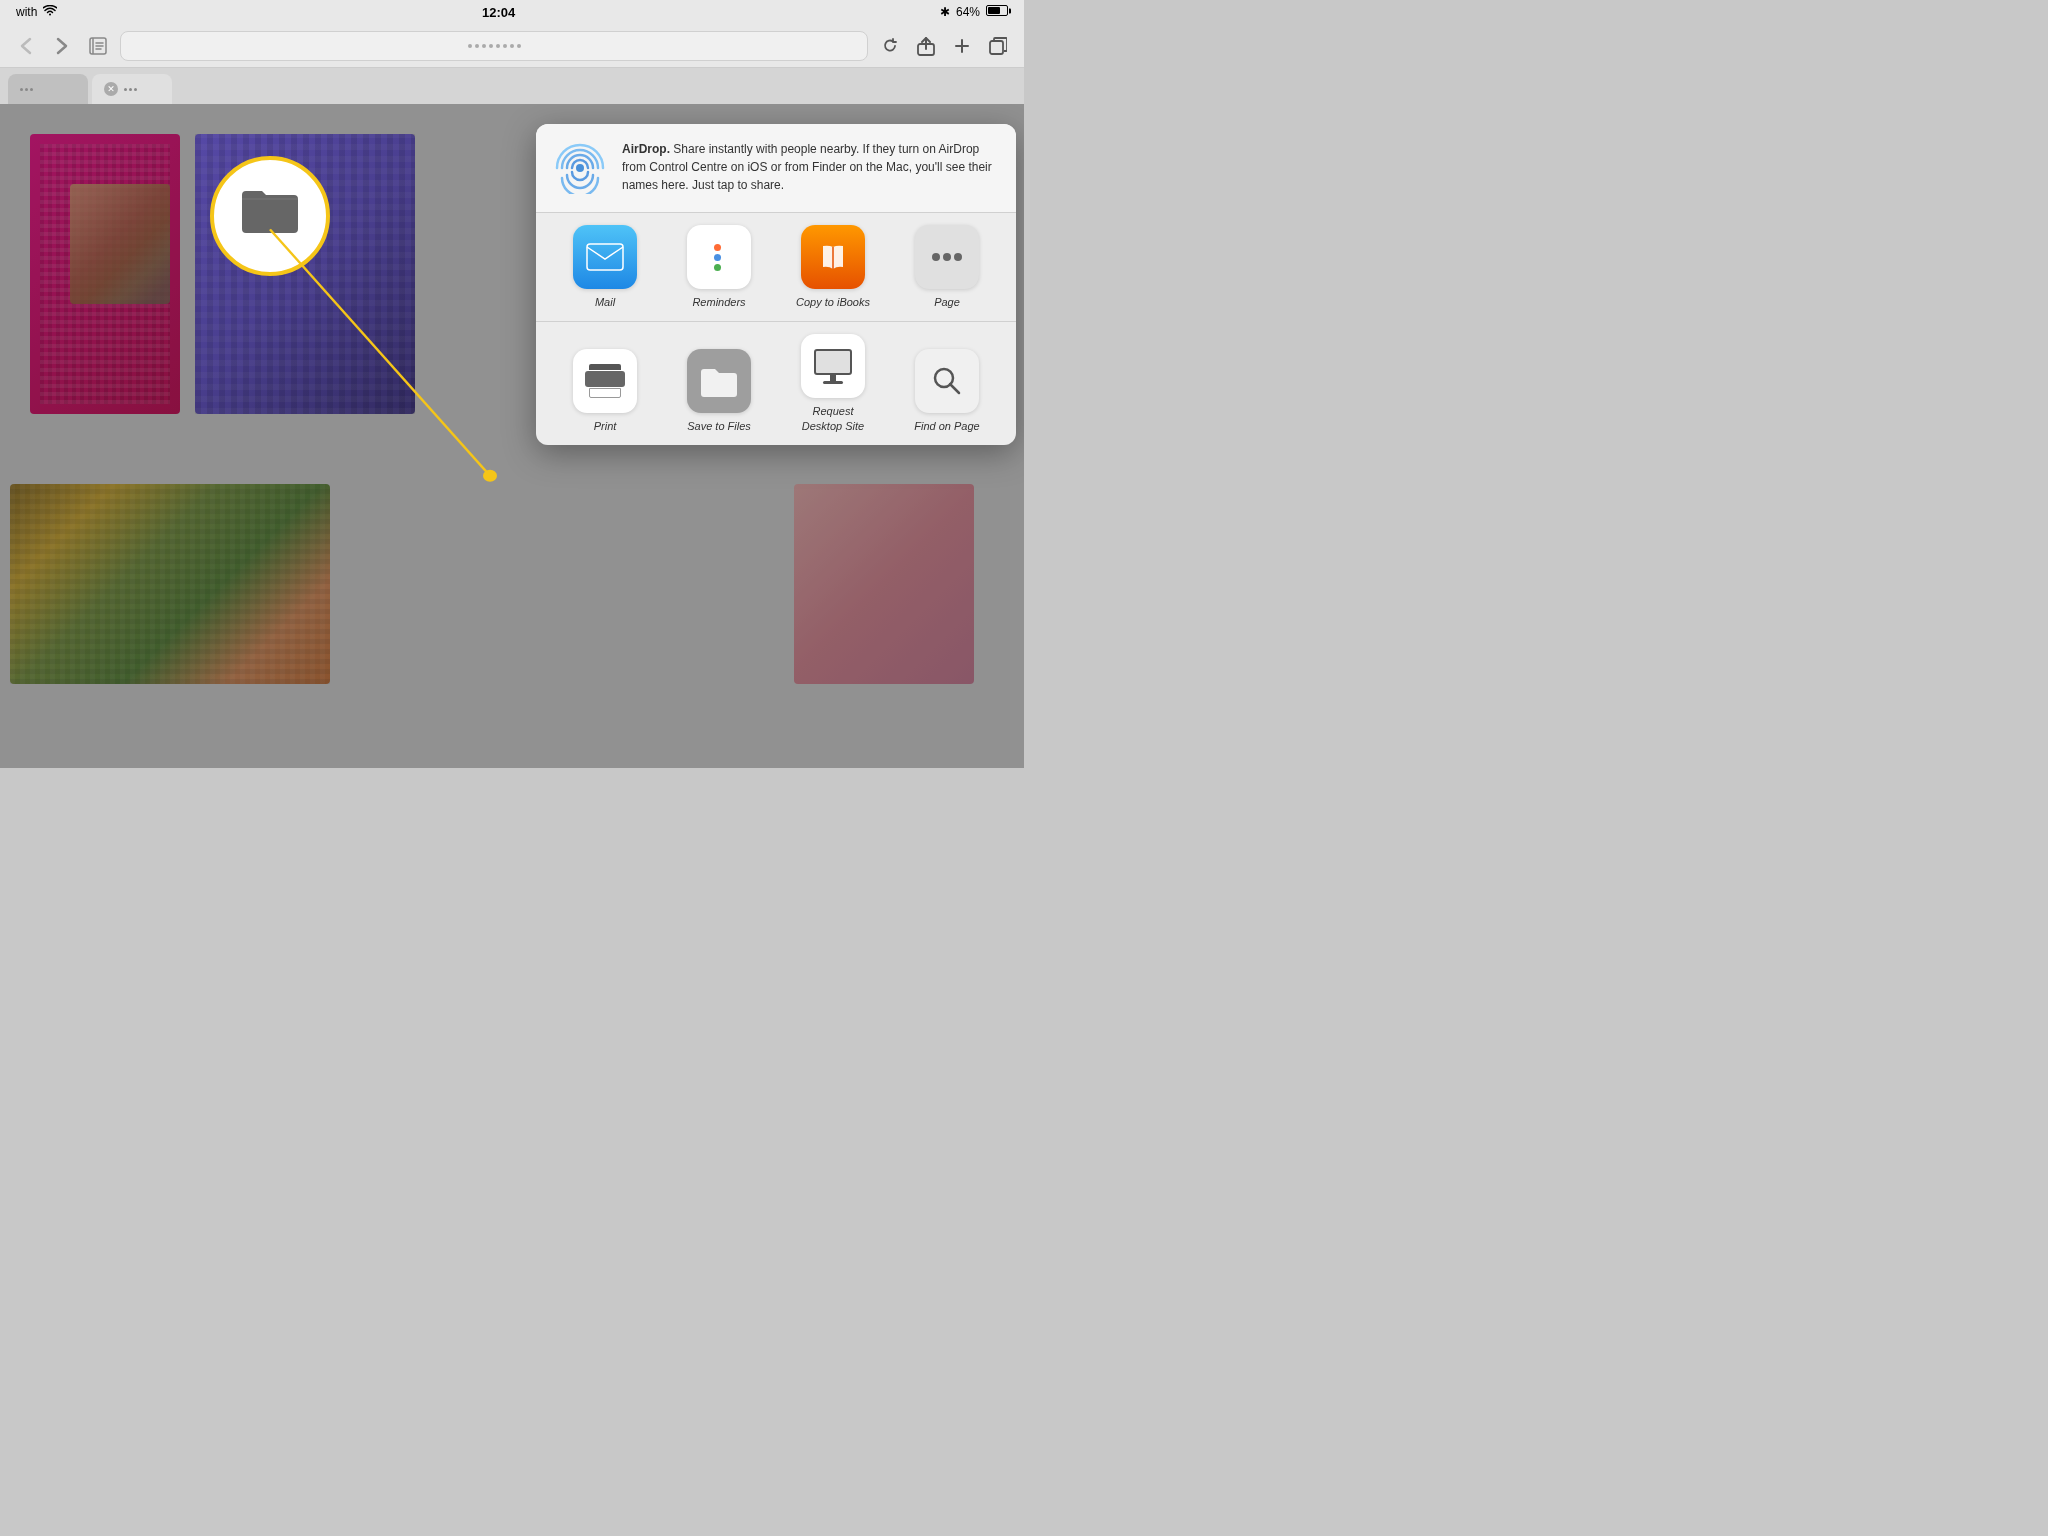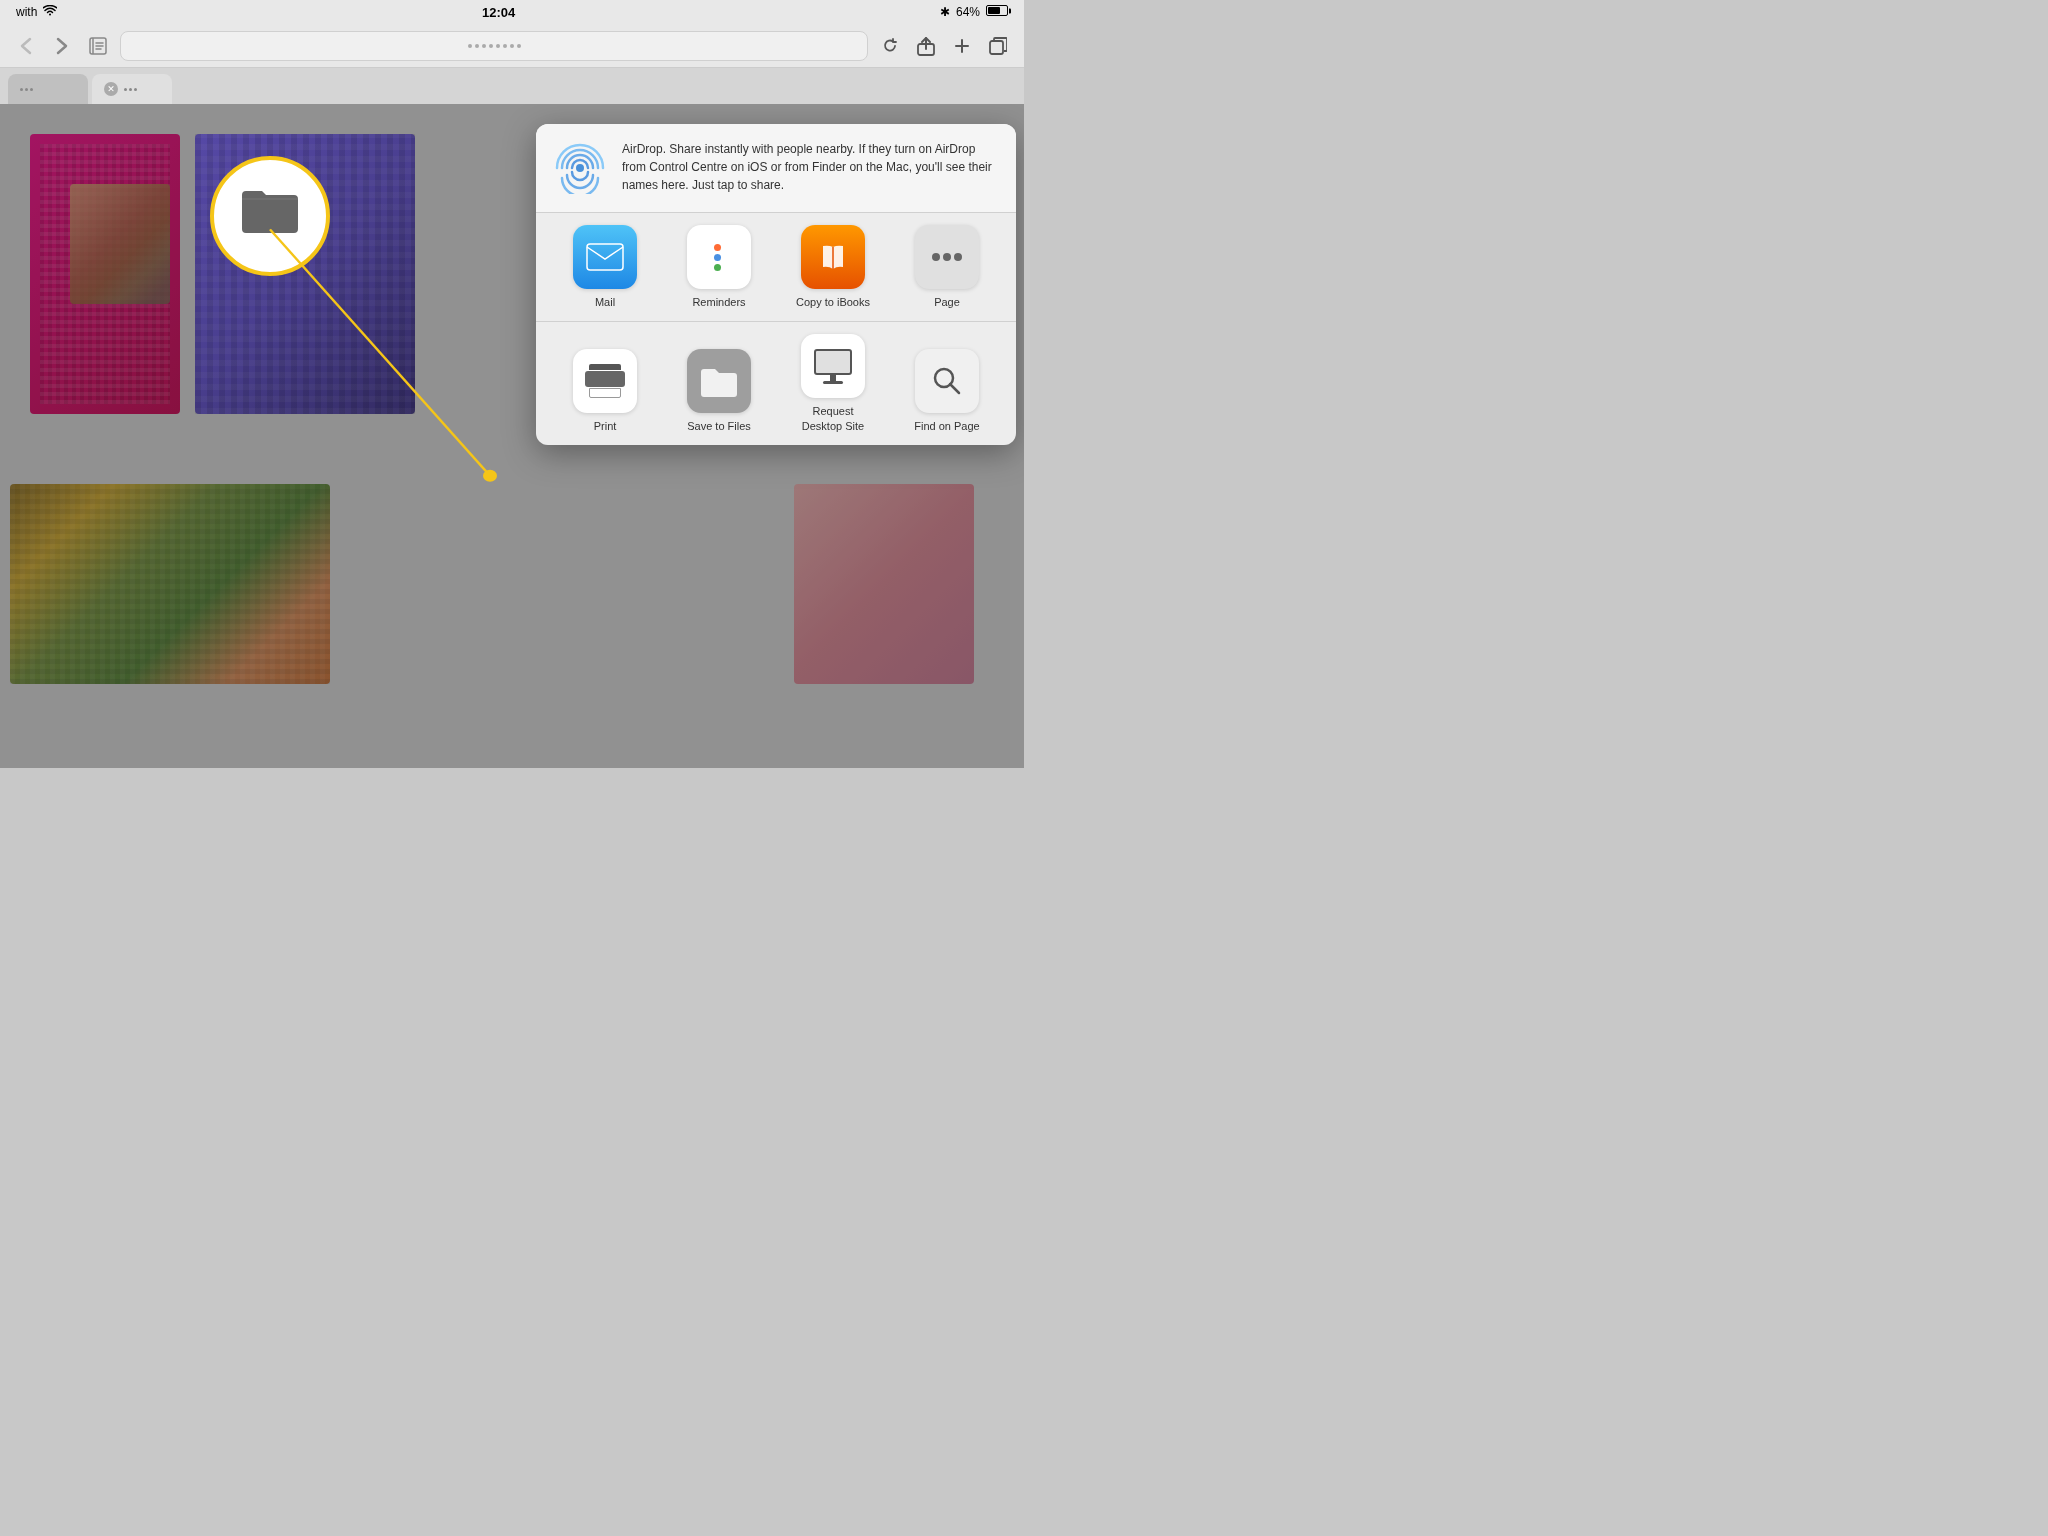--- a/index.html
+++ b/index.html
@@ -264,36 +264,37 @@
       flex-shrink: 0;
       border-radius: 12px;
       position: relative;
       display: flex; align-items: center; justify-content: center;
     }
     .airdrop-text {
       font-size: 12px;
       line-height: 1.5;
       color: #333;
     }
-    .airdrop-text strong { font-weight: 400; }
+    .airdrop-text strong { font-weight: 700; }
 
     .actions-row {
       display: flex;
       padding: 12px 16px;
       gap: 8px;
       border-bottom: 1px solid #d0d0d0;
     }
 
     .action-item {
       flex: 1;
       display: flex;
       flex-direction: column;
       align-items: center;
       gap: 6px;
       cursor: pointer;
+      font-style: italic;
     }
 
     .action-icon-box {
       width: 64px; height: 64px;
       border-radius: 14px;
       display: flex; align-items: center; justify-content: center;
       font-size: 28px;
       background: white;
       box-shadow: 0 1px 4px rgba(0,0,0,0.15);
       position: relative;

